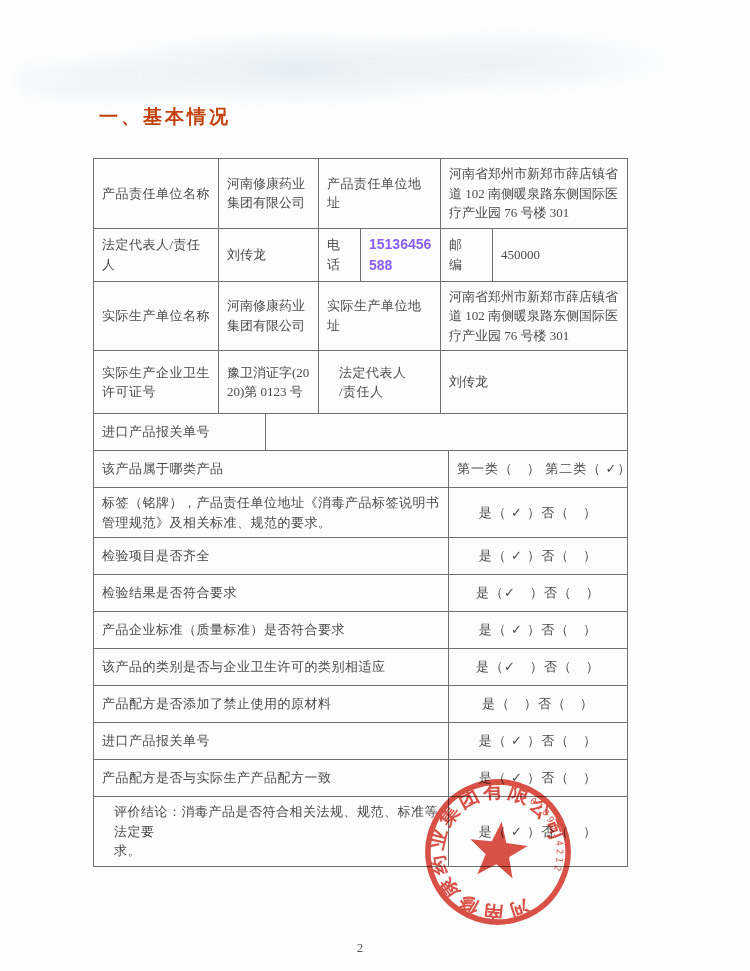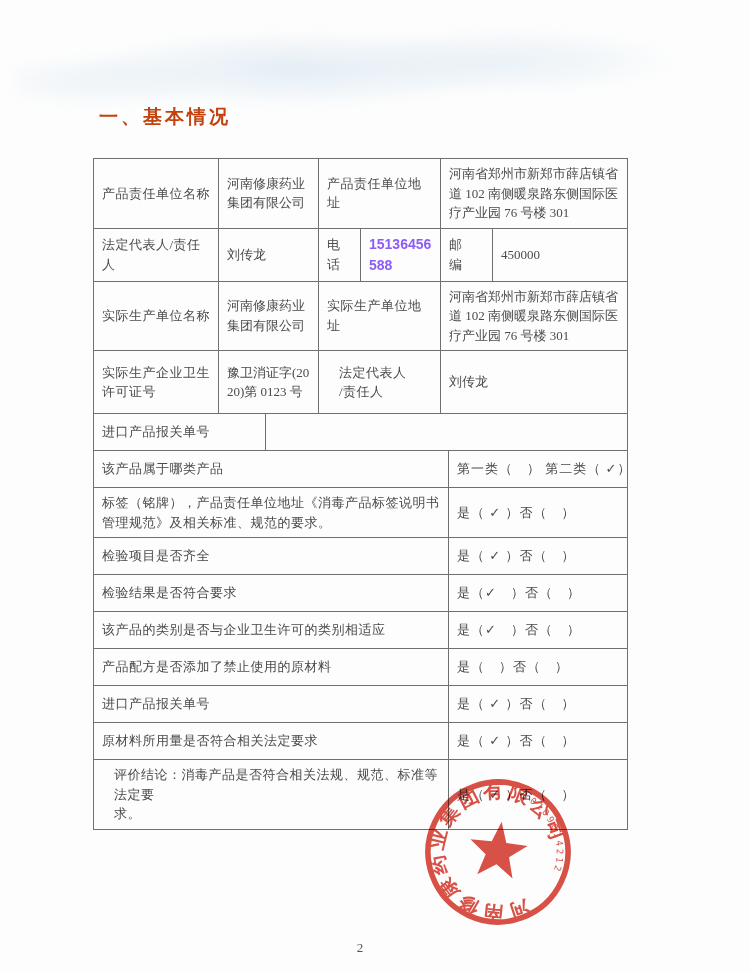--- a/index.html
+++ b/index.html
@@ -31,21 +31,21 @@
   td{
     border:1px solid #707070;
     font-size:13px;line-height:1.5;
     padding:5px 8px;
     vertical-align:middle;
     word-break:break-all;
     color:#4a4a4a;
   }
   td.label{letter-spacing:.5px;}
   td.prewrap{white-space:pre-line;padding-left:20px;}
-  td.answer{text-align:left;letter-spacing:1px;white-space:nowrap;overflow:hidden;font-family:Liberation Serif, serif;}
+  td.answer{text-align:center;letter-spacing:1px;white-space:nowrap;overflow:hidden;font-family:Liberation Serif, serif;}
   td.phone-val{
     font-family:"Liberation Sans","DejaVu Sans",sans-serif;
     font-weight:bold;color:#8b5cf6;font-size:14px;letter-spacing:0;
     text-align:left;
   }
   td.tall{height:52px;}
   td.mid{height:26px;}
   .page-number{
     position:absolute;left:93px;top:940px;width:534px;
     text-align:center;font-size:13px;color:#555;
@@ -128,33 +128,37 @@
     </tr>
     <tr>
       <td class="label mid">检验项目是否齐全</td>
       <td class="answer">是（ ✓ ）否（　）</td>
     </tr>
     <tr>
       <td class="label mid">检验结果是否符合要求</td>
       <td class="answer">是（✓　）否（　）</td>
     </tr>
     <tr>
+      <td class="label mid">产品企业标准（质量标准）是否符合要求</td>
+      <td class="answer">是（ ✓ ）否（　）</td>
+    </tr>
+    <tr>
       <td class="label mid">该产品的类别是否与企业卫生许可的类别相适应</td>
       <td class="answer">是（✓　）否（　）</td>
     </tr>
     <tr>
       <td class="label mid">产品配方是否添加了禁止使用的原材料</td>
       <td class="answer">是（　）否（　）</td>
     </tr>
     <tr>
       <td class="label mid">进口产品报关单号</td>
       <td class="answer">是（ ✓ ）否（　）</td>
     </tr>
     <tr>
-      <td class="label mid">原材料所用量是否符合相关法定要求</td>
+      <td class="label mid">产品配方是否与实际生产产品配方一致</td>
       <td class="answer">是（ ✓ ）否（　）</td>
     </tr>
     <tr>
       <td class="label prewrap">评价结论：消毒产品是否符合相关法规、规范、标准等法定要
 求。</td>
       <td class="answer">是（ ✓ ）否（　）</td>
     </tr>
 
   </tbody>
     </table>

